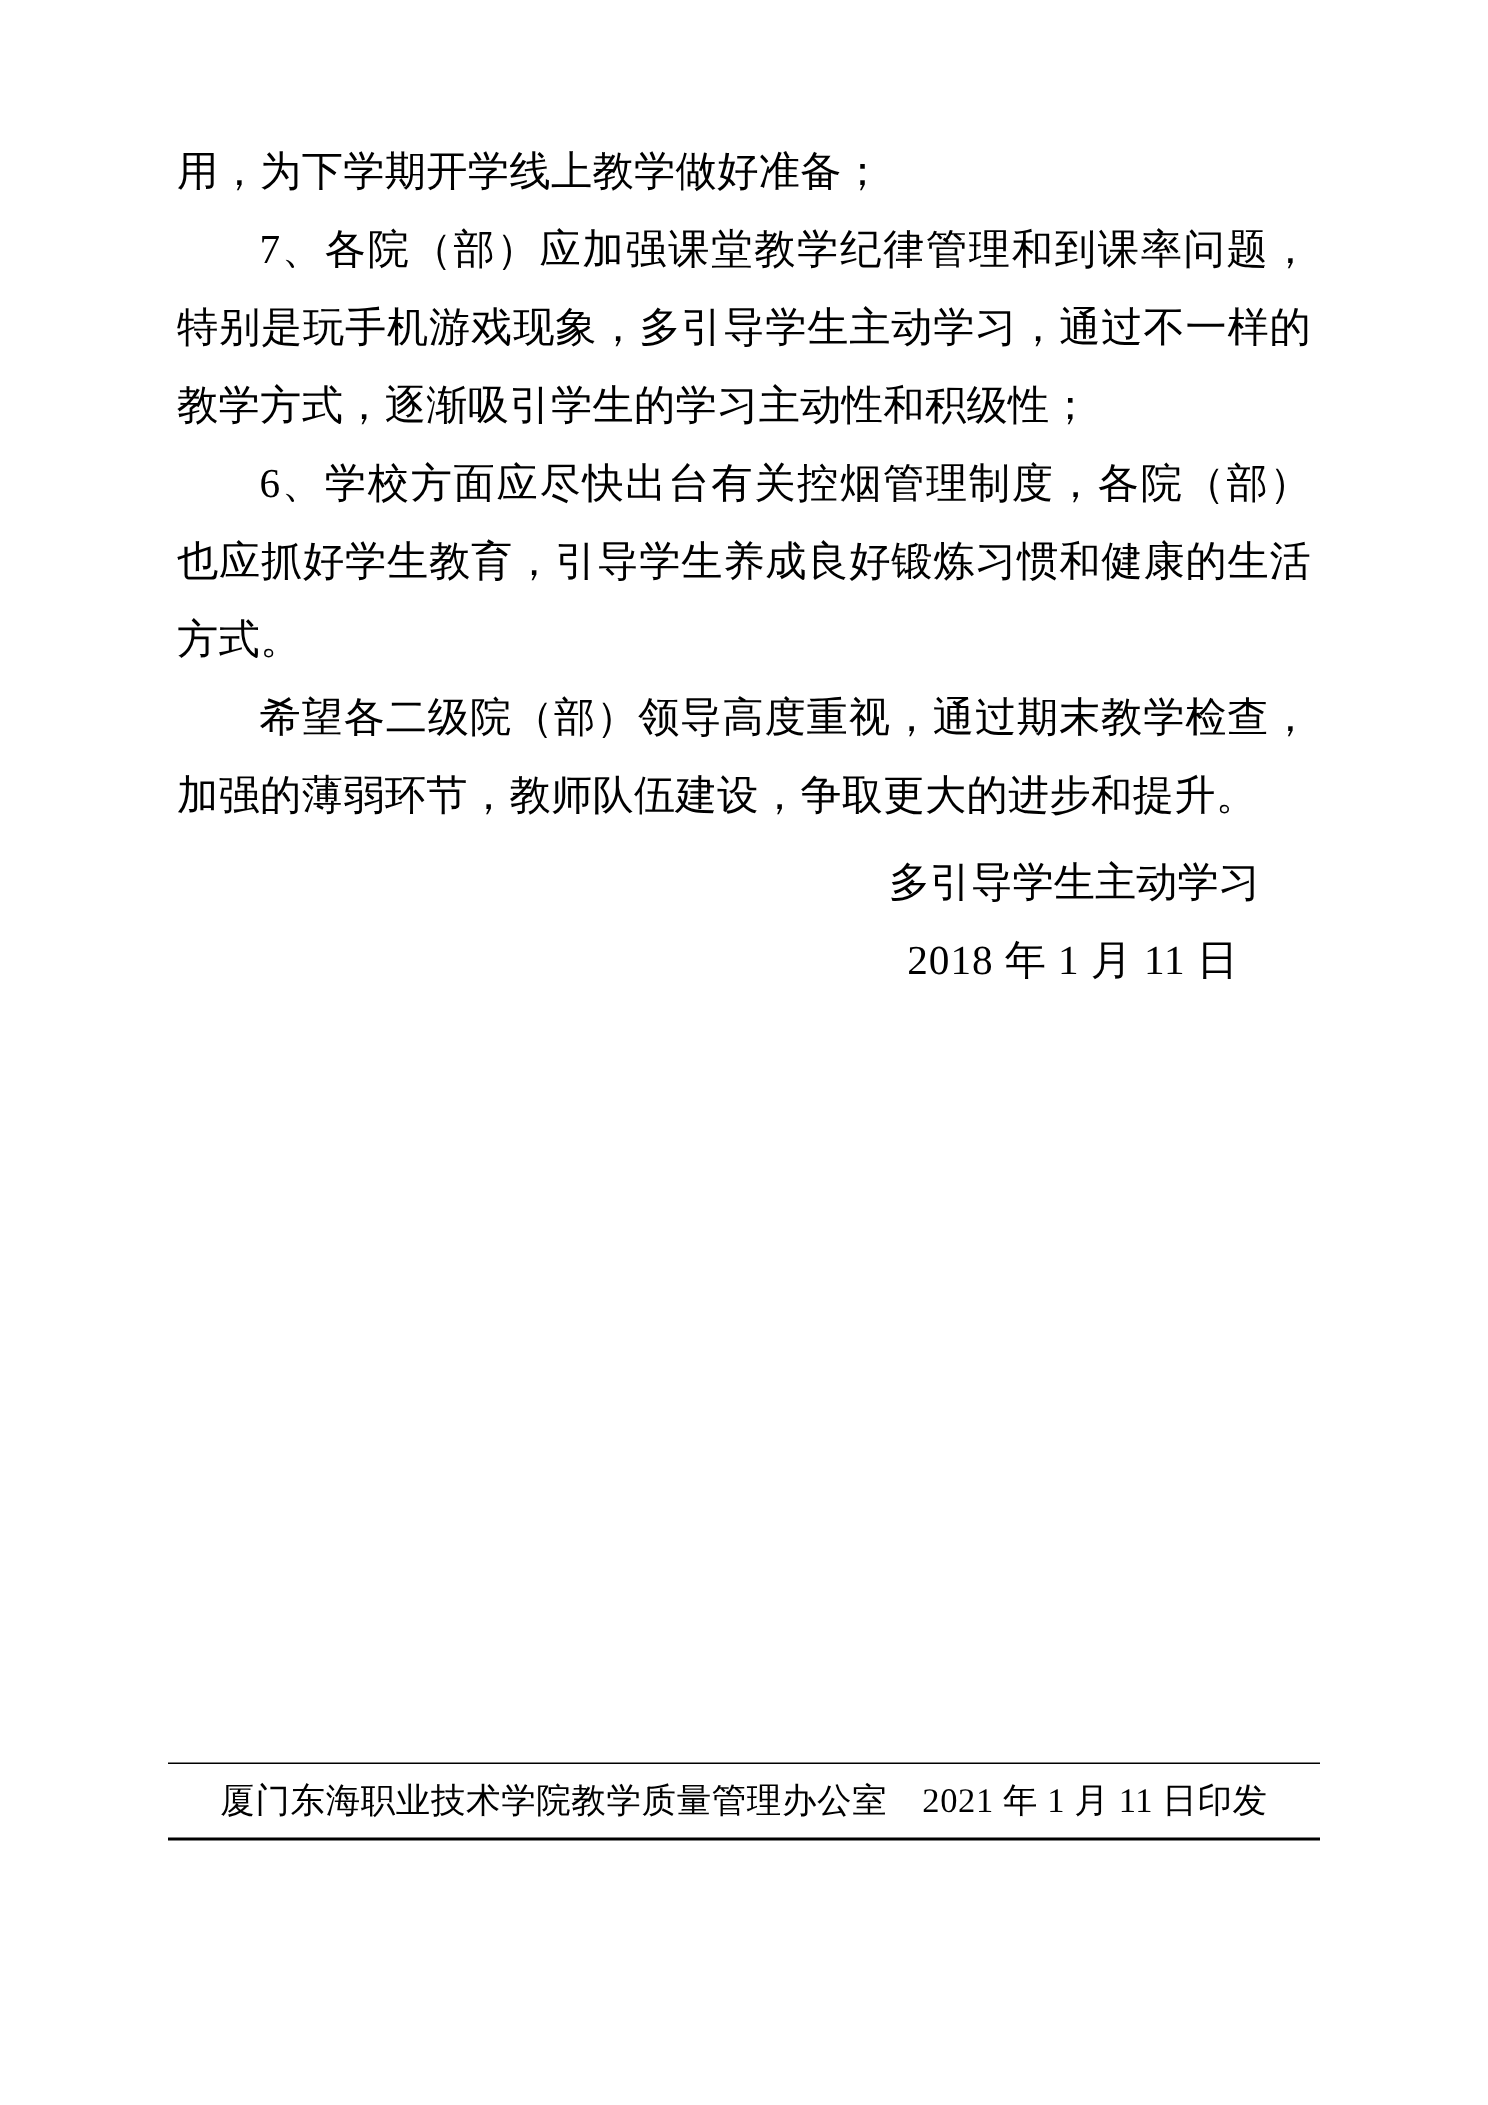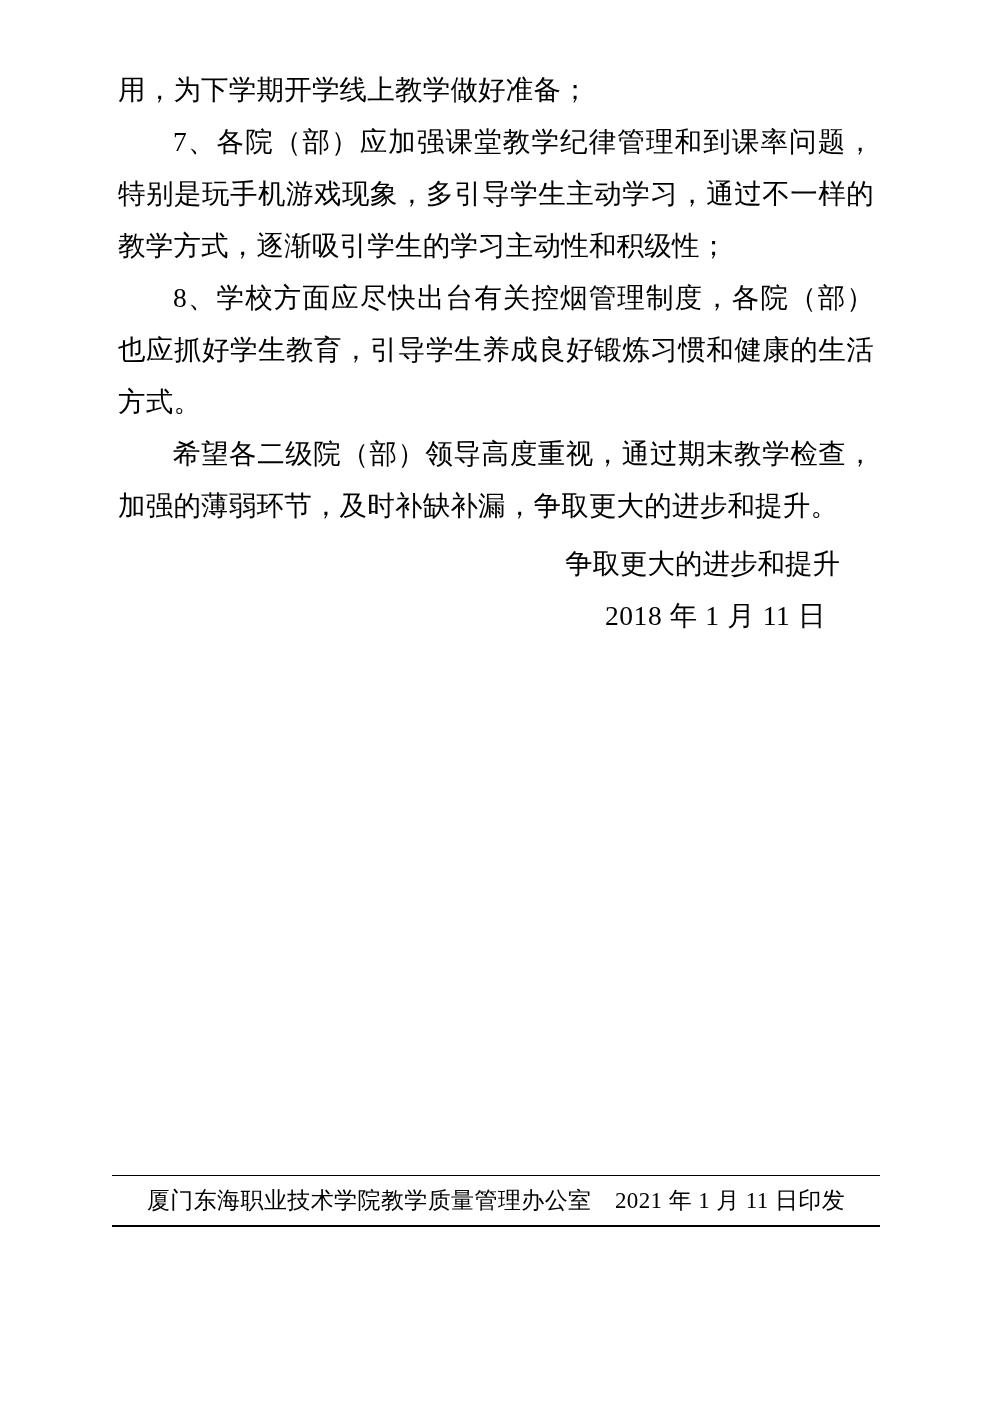--- a/index.html
+++ b/index.html
@@ -12,21 +12,21 @@
     background: #ffffff;
     font-family: "Liberation Serif", "DejaVu Serif", serif;
     color: #000000;
     overflow: hidden;
   }
   .page {
     position: relative;
     width: 992px;
     height: 1403px;
     box-sizing: border-box;
-    padding: 64px 118px 0 118px;
+    padding: 88px 118px 0 118px;
   }
   .body-text {
     font-size: 27.5px;
     line-height: 52px;
     text-align: justify;
     text-justify: inter-ideograph;
     letter-spacing: 0.2px;
   }
   .para {
     margin: 0;
@@ -71,26 +71,26 @@
   .nowrap { white-space: nowrap; }
 </style>
 </head>
 <body>
 
 <div class="page">
 
   <div class="body-text">
     <p class="para">用，为下学期开学线上教学做好准备；</p>
     <p class="para indent">7、各院（部）应加强课堂教学纪律管理和到课率问题，特别是玩手机游戏现象，多引导学生主动学习，通过不一样的教学方式，逐渐吸引学生的学习主动性和积级性；</p>
-    <p class="para indent">8、学校方面应尽快出台有关控烟管理制度，各院（部）也应抓好学生教育，引导学生养成良好锻炼习惯和健康的生活方式。</p>
-    <p class="para indent">希望各二级院（部）领导高度重视，通过期末教学检查，加强的薄弱环节，及时补缺补漏，争取更大的进步和提升。</p>
+    <p class="para indent">6、学校方面应尽快出台有关控烟管理制度，各院（部）也应抓好学生教育，引导学生养成良好锻炼习惯和健康的生活方式。</p>
+    <p class="para indent">希望各二级院（部）领导高度重视，通过期末教学检查，加强的薄弱环节，教师队伍建设，争取更大的进步和提升。</p>
   </div>
 
   <div class="sign-block">
-    <div class="sign-line">争取更大的进步和提升</div>
+    <div class="sign-line">多引导学生主动学习</div>
     <div class="sign-line date">2018 年 1 月 11 日</div>
   </div>
 
   <div class="footer">
     <div class="footer-rule-top"></div>
     <div class="footer-text nowrap">厦门东海职业技术学院教学质量管理办公室　2021 年 1 月 11 日印发</div>
     <div class="footer-rule-bottom"></div>
   </div>
 
 </div>

